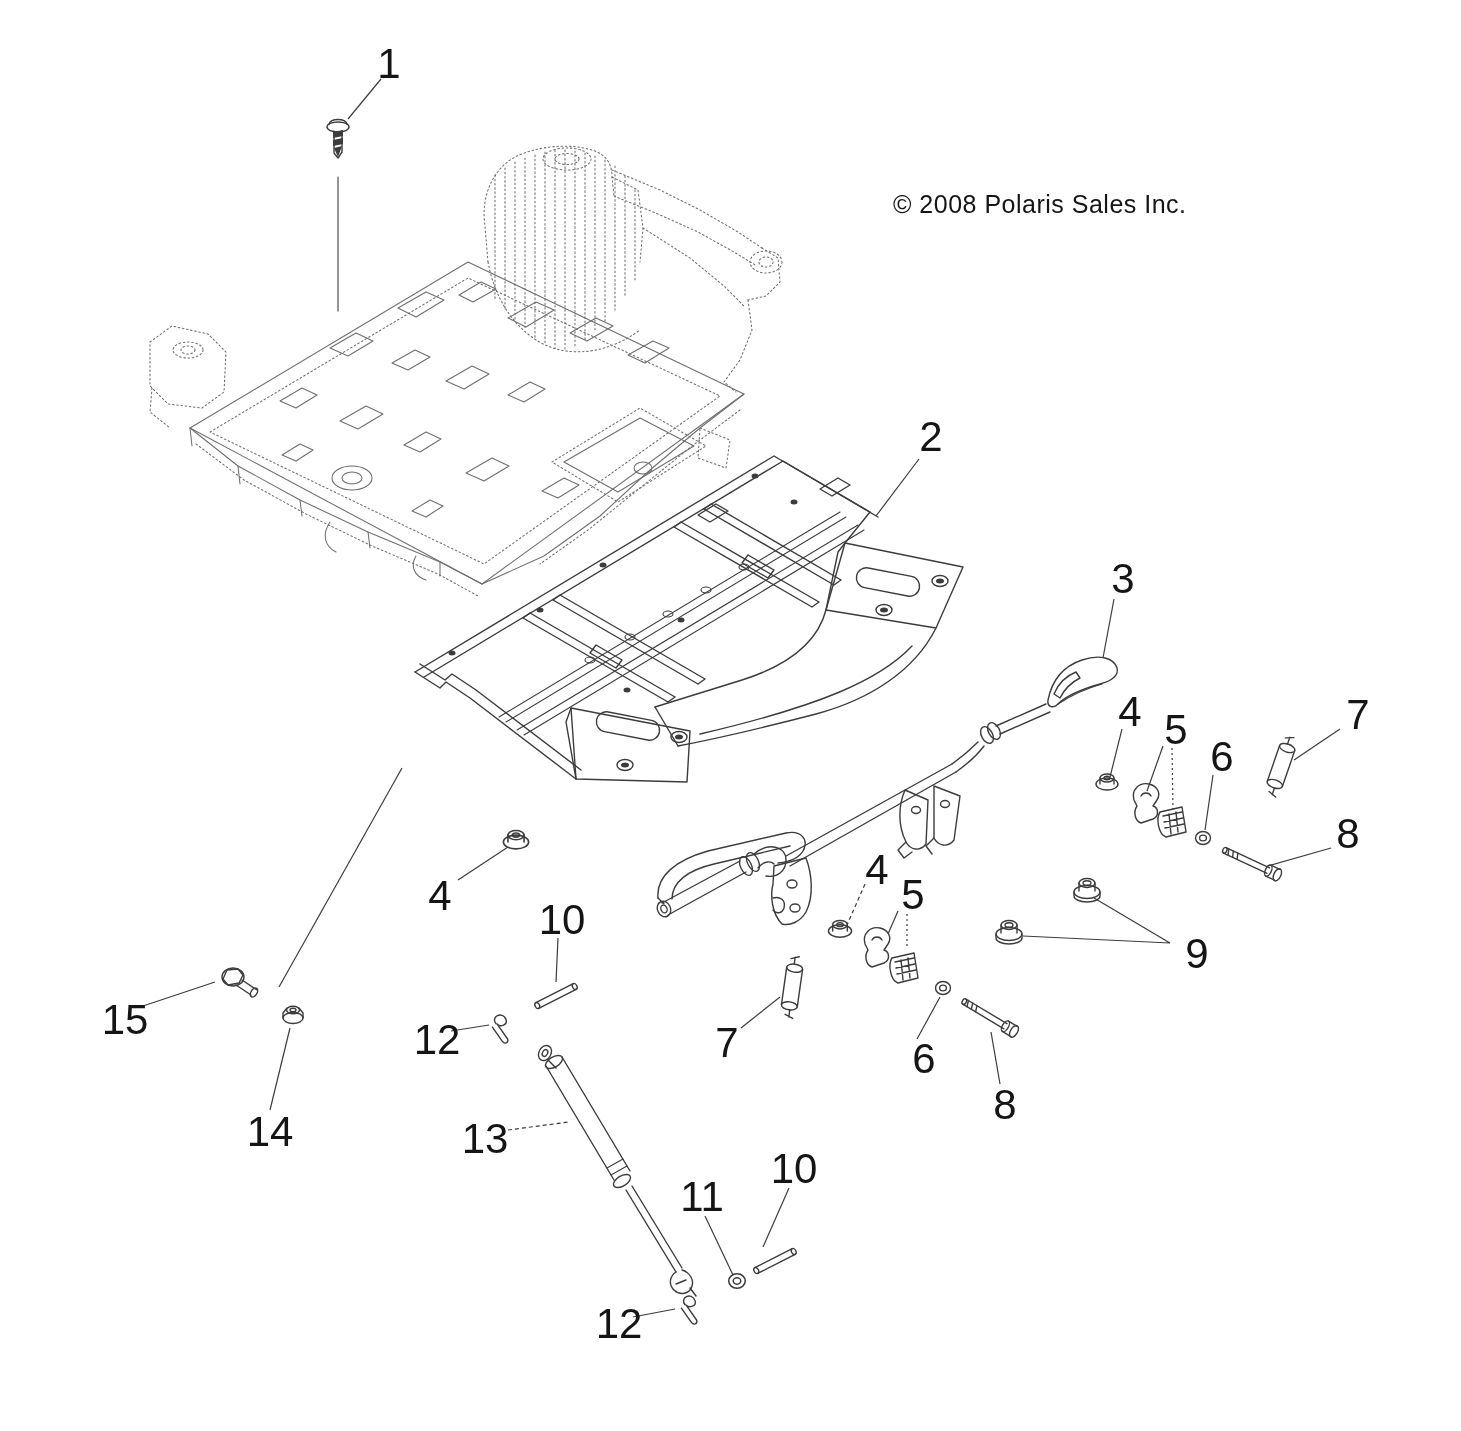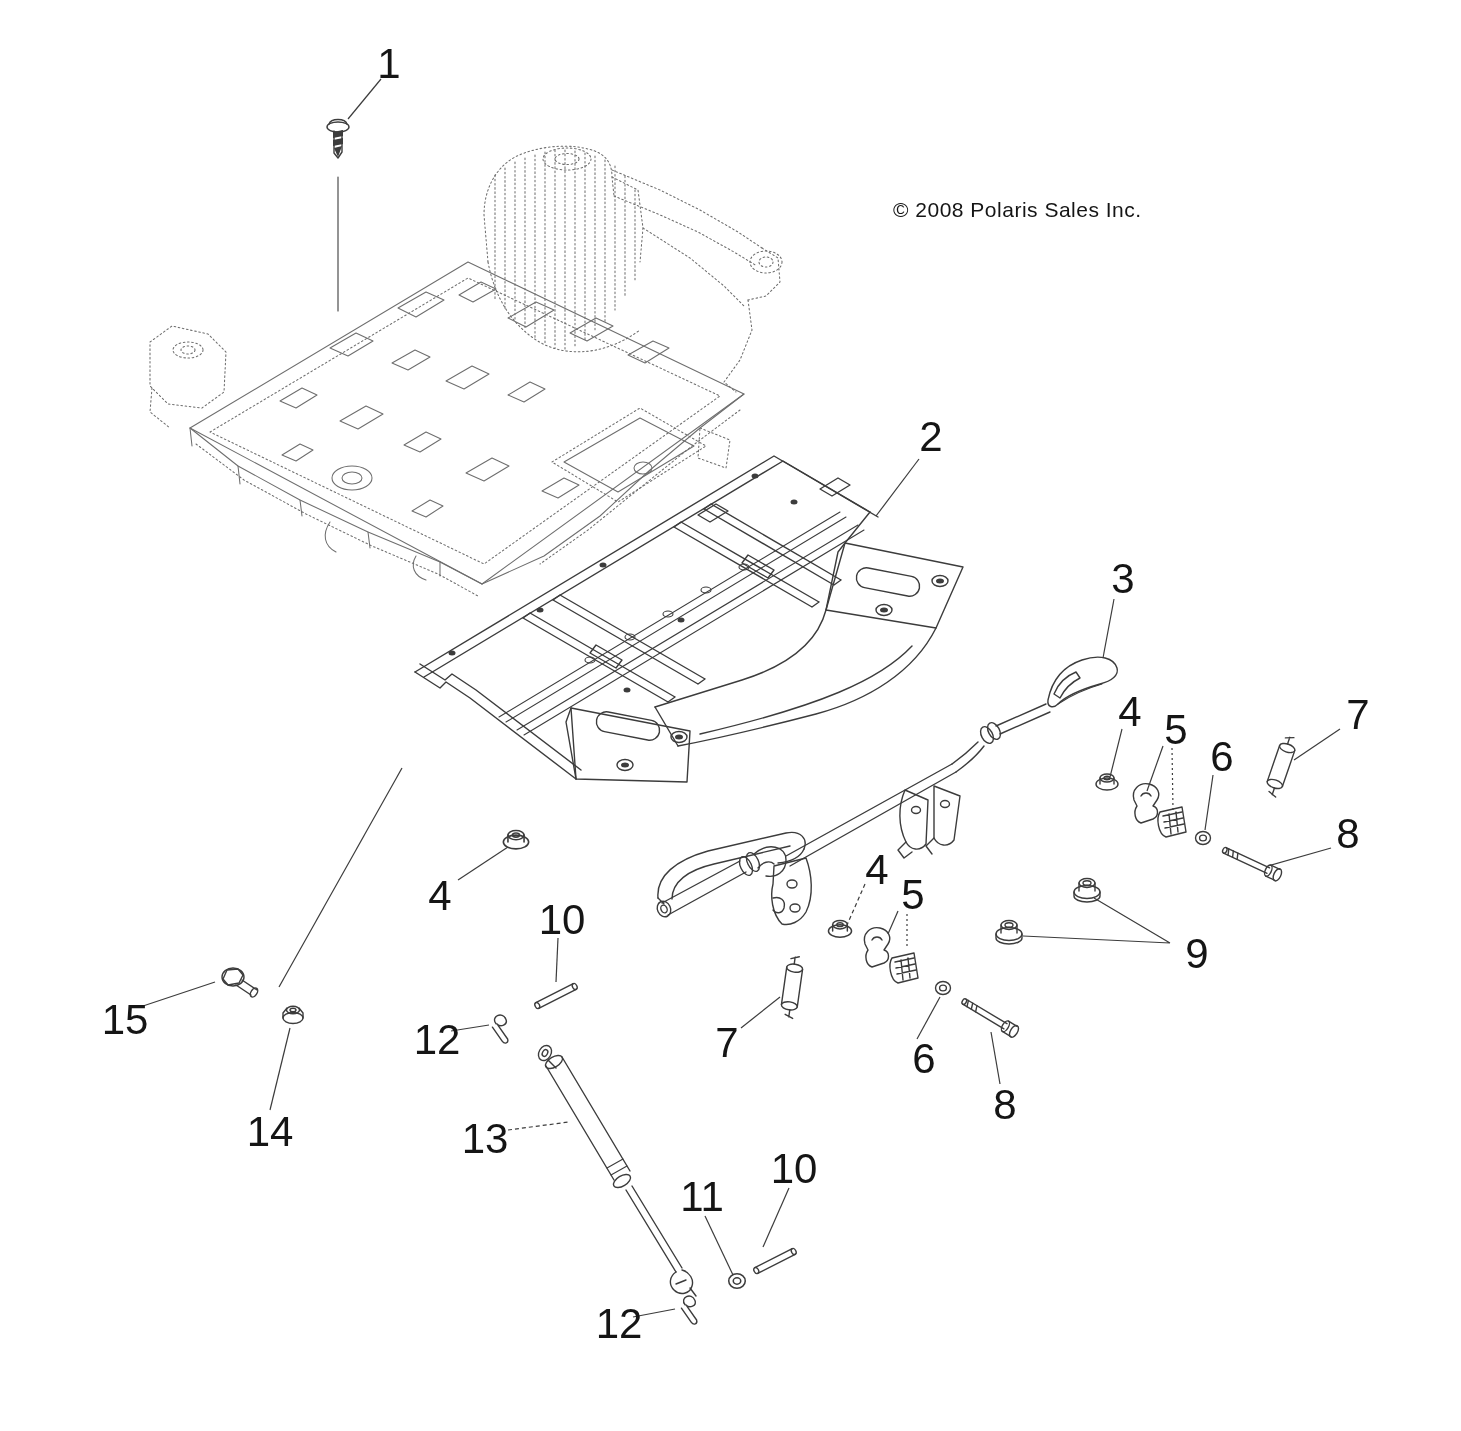--- a/index.html
+++ b/index.html
@@ -10,22 +10,22 @@
   .ln{stroke:var(--line,#3c3c3c);stroke-width:1.4;stroke-linecap:round;stroke-linejoin:round;}
   .thin{stroke-width:1.1;}
   .bx{stroke:var(--boxline,#6e6e6e);stroke-width:1.05;stroke-linecap:round;stroke-linejoin:round;}
   .dot{stroke-dasharray:1.6,2.6;}
   .dash{stroke-dasharray:4,3;}
   .ddot{stroke-dasharray:2,3;}
   .lead{stroke:var(--line,#3c3c3c);stroke-width:1.2;}
   .fill{fill:var(--line,#3c3c3c);stroke:none;}
   text{fill:var(--label,#151515);font-family:"Liberation Sans",sans-serif;
        font-size:42px;text-anchor:middle;}
-  .copyright{position:absolute;left:893px;top:190px;width:320px;font-size:21px;
-       color:var(--label,#151515);letter-spacing:0.5px;white-space:nowrap;margin-top:8px;}
+  .copyright{position:absolute;left:893px;top:190px;width:320px;font-size:25px;
+       color:var(--label,#151515);letter-spacing:0.5px;white-space:nowrap;}
 </style>
 </head>
 <body>
 
 <div class="stage">
 <svg width="1461" height="1431" viewBox="0 0 1461 1431">
   <defs>
     <g id="flangenut">
       <ellipse cx="0" cy="-6" rx="7" ry="4"></ellipse>
       <path d="M-7,-6 L-7,0 M7,-6 L7,0"></path>

